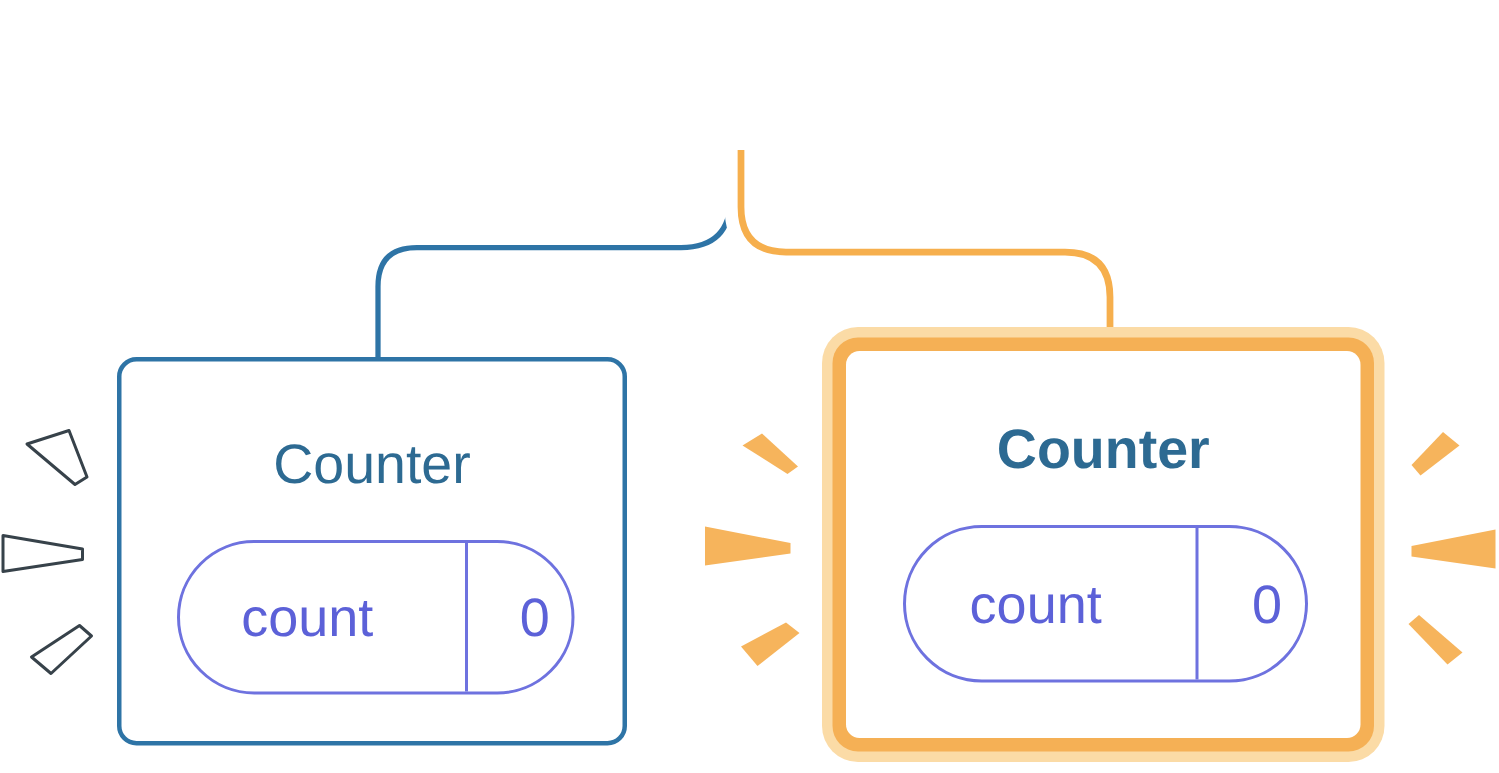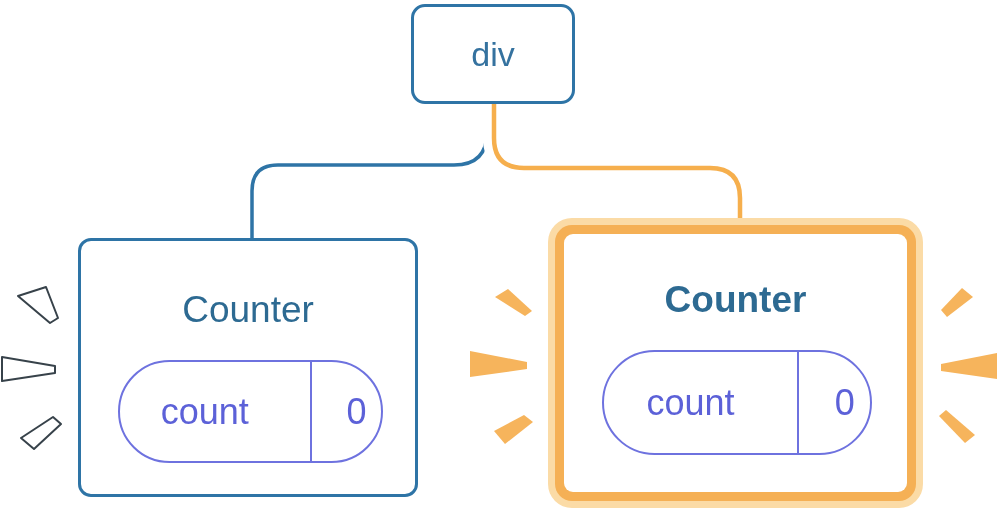--- a/index.html
+++ b/index.html
@@ -125,23 +125,20 @@
       <polygon points="524,415 533,422 505,444 494,431"></polygon>
     </g>
 
     <g fill="#F6B45C">
       <polygon points="962,288 973,297 947,317 941,310"></polygon>
       <polygon points="997,353 997,379 941,371 941,364"></polygon>
       <polygon points="939,416 946,410 975,435 965,443"></polygon>
     </g>
   </svg>
 
-  <div class="root-node">
-    <span>div</span>
-  </div>
 
   <div class="card-plain">
     <div class="card-title">Counter</div>
     <div class="pill">
       <span class="pill-key">count</span>
       <span class="pill-sep"></span>
       <span class="pill-val">0</span>
     </div>
   </div>
 

